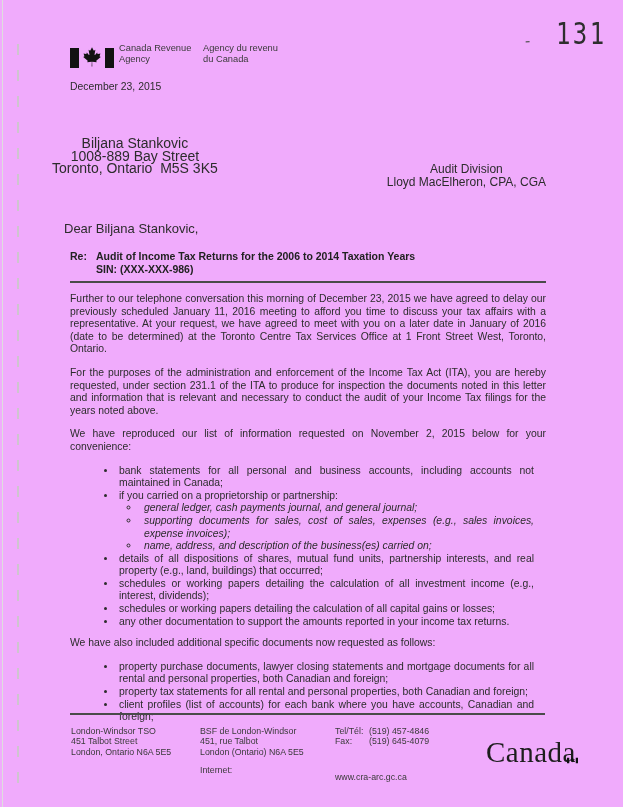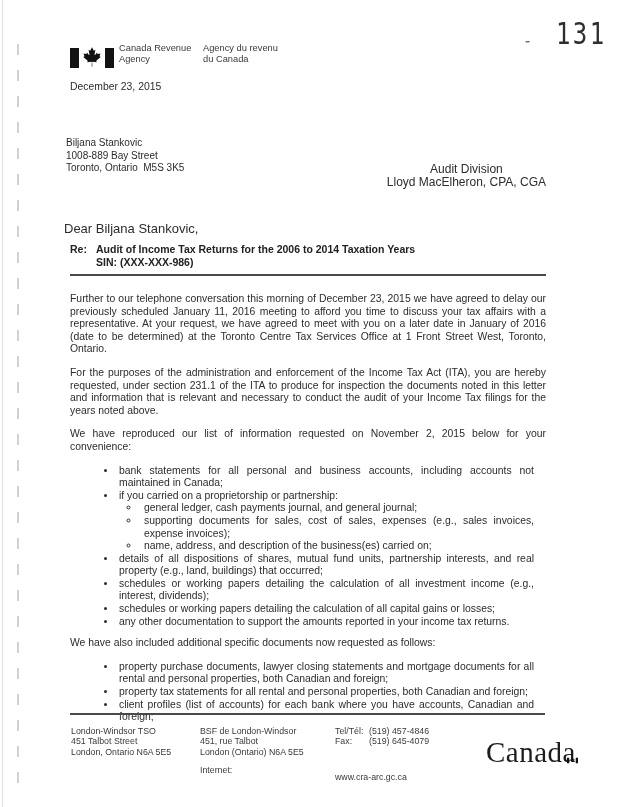--- a/index.html
+++ b/index.html
@@ -1,51 +1,51 @@
 <!DOCTYPE html>
 <html><head>
 <meta charset="utf-8">
 <style>
   html,body{margin:0;padding:0;background:#e8e8e8;}
   .page{
     position:relative;width:623px;height:807px;margin:0 auto;
-    background:#ffffff;overflow:hidden;
+    background:#f0abfc;overflow:hidden;
     font-family:"Liberation Sans",sans-serif;color:#2c2c2c;
   }
   
   .edge-line{position:absolute;left:2px;top:0;width:1px;height:807px;background:#dededc;}
   .dash-line{position:absolute;left:17px;top:44px;width:2px;height:740px;
     background:repeating-linear-gradient(to bottom,#c9c9c7 0 11px,transparent 11px 26px);opacity:.85;}
   
   .logo{position:absolute;left:70px;top:45px;}
   .dept{position:absolute;top:43px;font-size:9.3px;line-height:11.4px;color:#3a3a3a;}
   .dept-en{left:119px;}
   .dept-fr{left:203px;}
   .page-num{position:absolute;left:556px;top:16px;font-family:"DejaVu Sans Mono",monospace;
     font-size:30px;color:#2e2e2e;letter-spacing:3px;transform:scaleX(.8);transform-origin:left top;}
   .pen-dash{position:absolute;left:525px;top:32px;font-size:16px;color:#555;transform:rotate(-4deg);}
   .date{position:absolute;left:70px;top:81px;font-size:10.4px;}
   
-  .recipient{position:absolute;left:66px;top:137px;font-size:10px;line-height:12.5px;}
+  .recipient{position:absolute;left:52px;top:137px;font-size:14px;line-height:12.5px;text-align:center;}
   .sender{position:absolute;right:77px;top:163px;font-size:12px;line-height:12.8px;text-align:center;}
   .salutation{position:absolute;left:64px;top:221px;font-size:13px;}
   
-  .re-block{position:absolute;left:70px;top:243px;width:476px;font-weight:bold;font-size:10.5px;
+  .re-block{position:absolute;left:70px;top:250px;width:476px;font-weight:bold;font-size:10.5px;
     line-height:13px;color:#222;border-bottom:2px solid #4a4a4a;padding-bottom:5px;}
   .re-row{display:flex;}
   .re-label{width:26px;flex:none;}
   .re-sin{padding-left:26px;}
   
   .body-col{position:absolute;left:70px;top:293px;width:476px;font-size:10.4px;line-height:12.6px;
     text-align:justify;}
   .body-col p{margin:0 0 6px;}
   .body-col p.sp{margin-bottom:11px;}
   ul.l1{list-style:disc;margin:0 12px 9px;padding-left:35px;}
   ul.l1>li{padding-left:2px;}
-  ul.sub{list-style:circle;margin:0;padding-left:21px;}
+  ul.sub{list-style:circle;margin:0;padding-left:21px;font-style:italic;}
   ul.sub>li{padding-left:4px;}
   
   .footer-rule{position:absolute;left:70px;top:713px;width:475px;height:2px;background:#4a4a4a;}
   .f-col{position:absolute;top:726px;font-size:8.8px;line-height:10.4px;color:#3a3a3a;}
   .f-col1{left:71px;}
   .f-col2{left:200px;}
   .f-col3{left:335px;}
   .f-internet{margin-top:8px;}
   .f-row{display:flex;}
   .f-label{width:34px;flex:none;}

